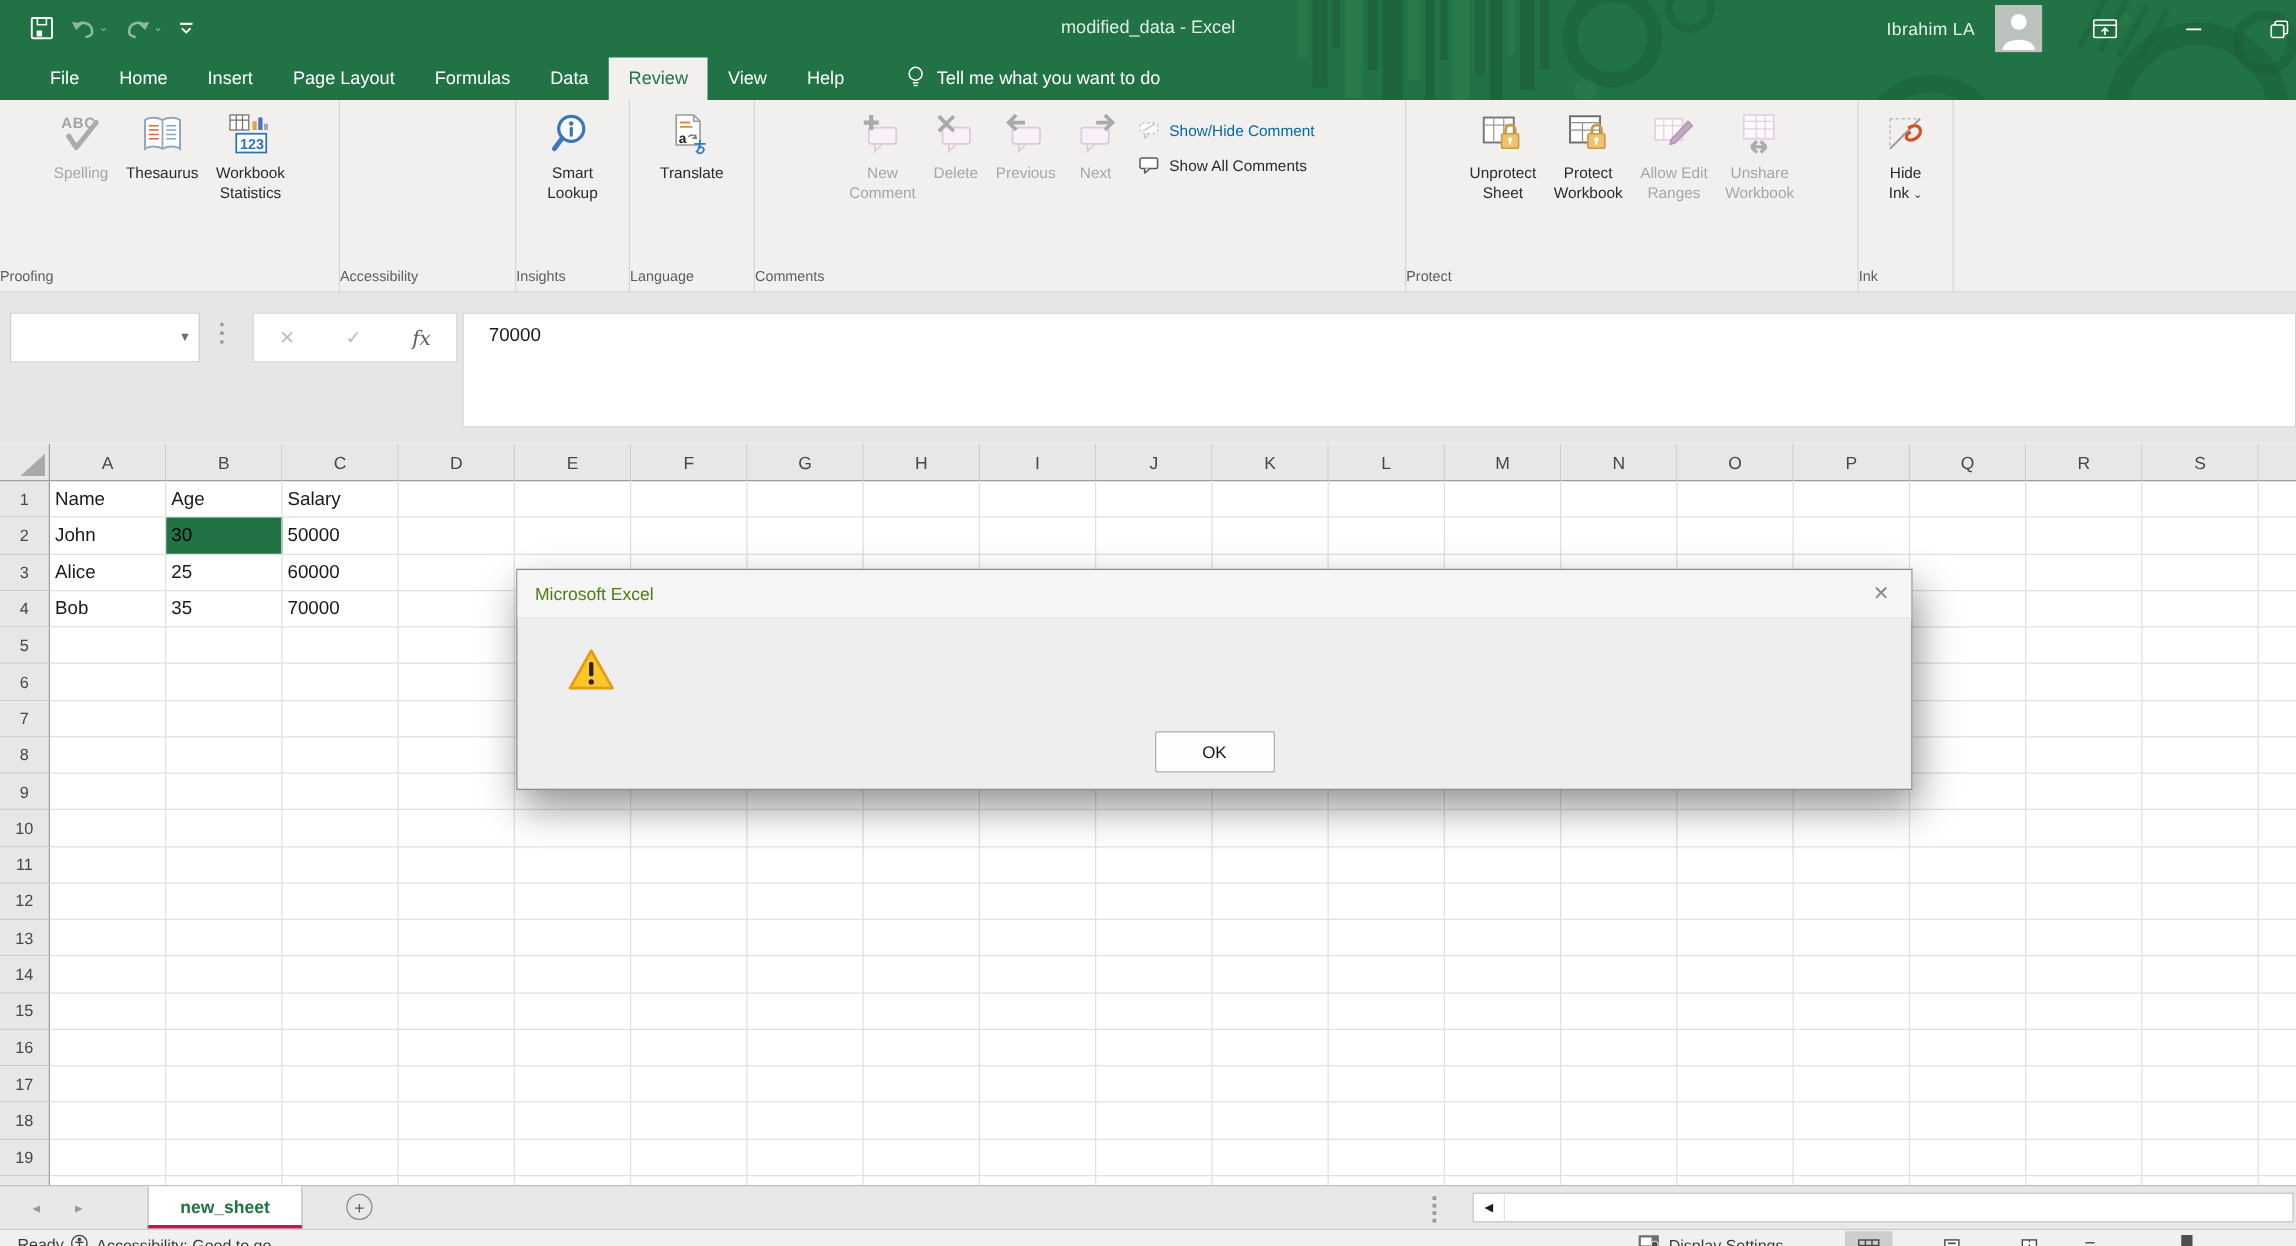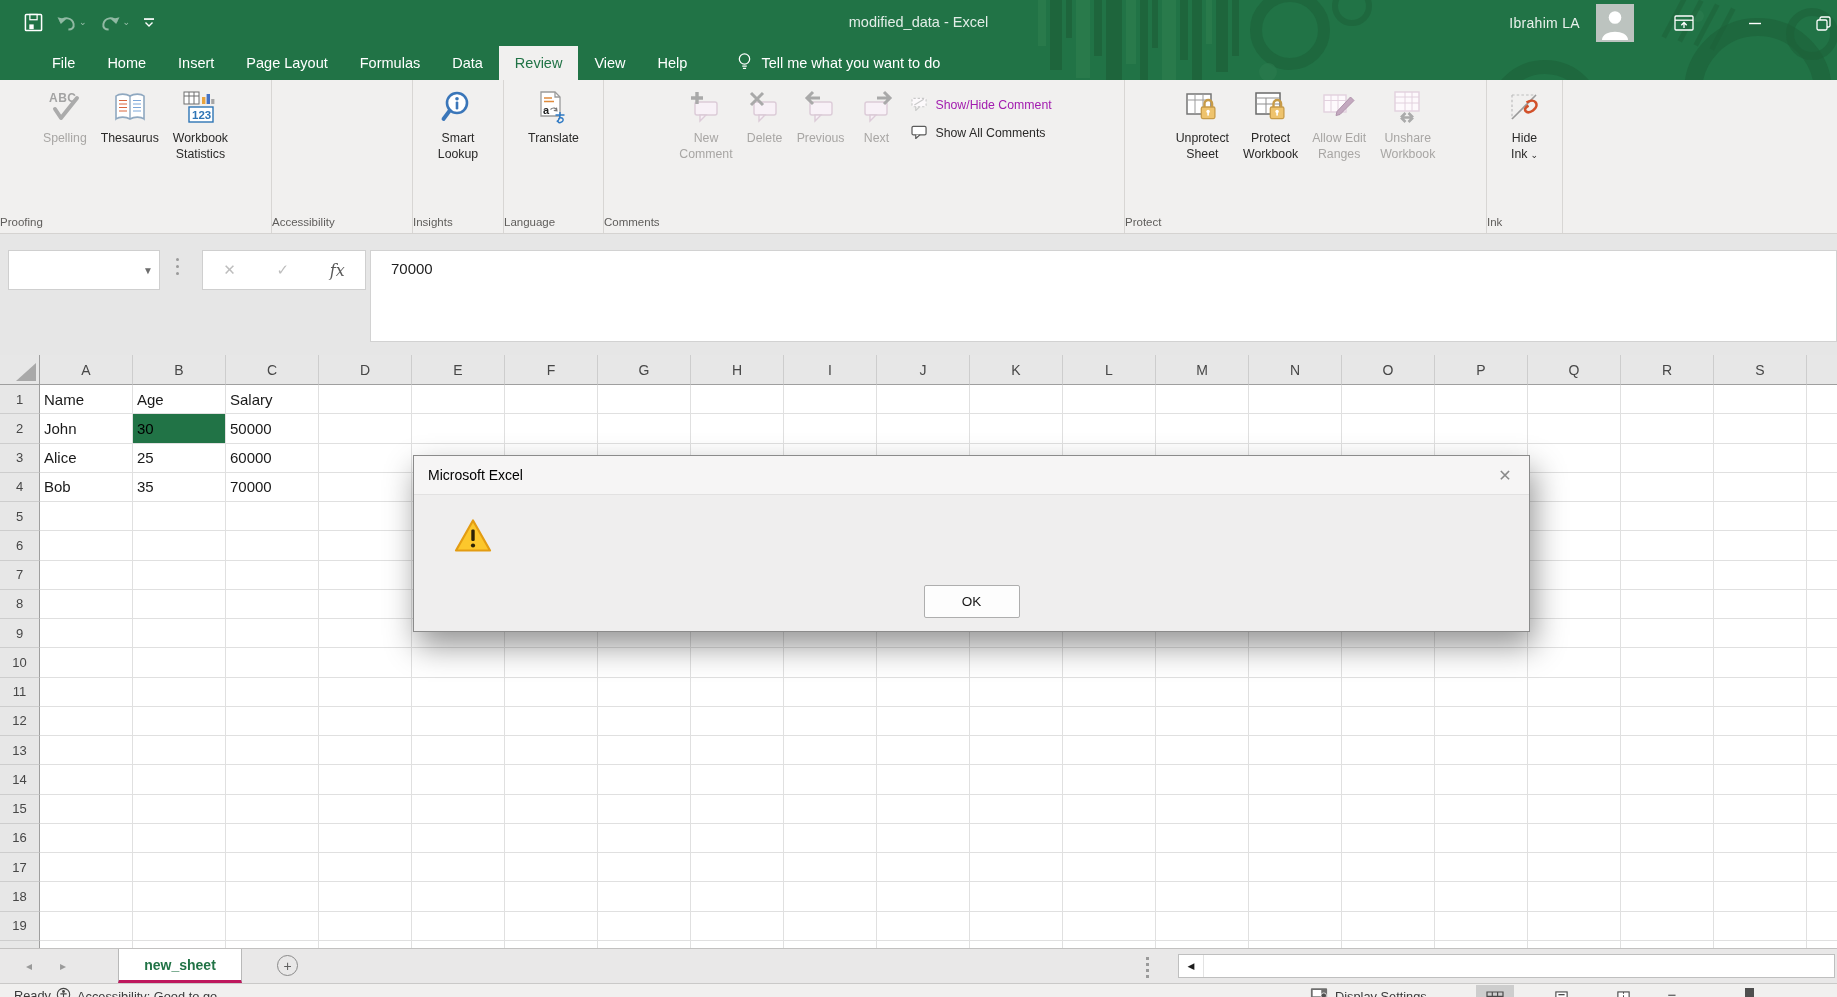--- a/index.html
+++ b/index.html
@@ -15,41 +15,41 @@
   .apptitle{position:absolute;left:0;top:0;width:100%;text-align:center;line-height:44px;
             font-size:14.5px;color:rgba(255,255,255,.87);z-index:1;pointer-events:none;}
   .winctrls{position:absolute;right:6px;top:0;height:46px;display:flex;align-items:center;z-index:3;}
   .username{font-size:14px;color:#e9f1ec;margin-right:16px;letter-spacing:.3px;}
   .avatarbox{width:38px;height:38px;overflow:hidden;}
   .wbtn{display:flex;align-items:center;justify-content:center;height:46px;}
   .wbtn.rdisp{margin-left:40px;}
   .wbtn.minb{margin-left:54px;}
   .wbtn.restb{margin-left:54px;}
 
-  .tabstrip{position:relative;z-index:2;height:34px;display:flex;align-items:stretch;padding-left:36px;}
+  .tabstrip{position:relative;z-index:2;height:34px;display:flex;align-items:stretch;padding-left:24px;}
   .tab{padding:0 16px;line-height:34px;font-size:14.5px;color:#fff;white-space:nowrap;cursor:default;}
   .tab.active{background:#f1f0ef;color:#217346;}
   .tellme{display:flex;align-items:center;gap:9px;margin-left:34px;color:#fff;font-size:14.5px;white-space:nowrap;}
 
   
   .ribbon{position:absolute;left:0;top:80px;width:1837px;height:154px;background:#f1f0ef;
           border-bottom:1px solid #d5d3d1;display:flex;box-sizing:border-box;z-index:1;}
   .rgroup{position:relative;height:100%;border-right:1px solid #d8d6d4;box-sizing:border-box;
           display:flex;justify-content:center;align-items:flex-start;}
   .rgroup-label{position:absolute;bottom:5px;left:0;width:100%;text-align:left;
                 font-size:11.5px;color:#5f5d5b;white-space:nowrap;}
   .rbtn{display:flex;flex-direction:column;align-items:center;padding:8px 7px 0;font-size:12.3px;
         color:#2b2a29;line-height:1.3;text-align:center;white-space:nowrap;}
   .rbtn .ricon{width:36px;height:36px;margin:2px 0 5px;}
   .rbtn.disabled{color:#a8a6a4;}
   .rlbl{height:16px;}
   .chev{font-size:9px;margin-left:3px;color:inherit;}
   .cstack{display:flex;flex-direction:column;justify-content:flex-start;gap:10px;padding:16px 4px 0 10px;}
   .cstack-item{display:flex;align-items:center;gap:7px;font-size:12.3px;color:#2b2a29;white-space:nowrap;}
-  .cstack-item.disabled{color:#a21caf;}
+  .cstack-item.disabled{color:#0369a1;}
 
   
   .frow{position:absolute;left:0;top:234px;width:1837px;height:121px;background:#e6e6e6;}
   .namebox{position:absolute;left:8px;top:16px;width:152px;height:40px;background:#fff;
            border:1px solid #cfcfcf;box-sizing:border-box;display:flex;align-items:center;}
   .namebox .nbval{flex:1;padding-left:8px;font-size:14px;color:#222;}
   .namebox .nbchev{width:22px;text-align:center;color:#6d6d6d;font-size:10px;}
   .vdots{position:absolute;left:176px;top:24px;display:flex;flex-direction:column;gap:4px;}
   .vdots i{width:3px;height:3px;border-radius:50%;background:#9a9a9a;}
   .fxbox{position:absolute;left:202px;top:16px;width:164px;height:40px;background:#fff;
@@ -77,21 +77,21 @@
           font-size:13px;color:#474747;}
   .cell{width:93px;border-right:1px solid #e0e0e0;border-bottom:1px solid #e0e0e0;box-sizing:border-box;
         display:flex;align-items:center;padding-left:4px;font-size:15px;color:#191919;overflow:hidden;}
   .cell.partial{width:30px;border-right:none;}
 
   
   .dialog{position:absolute;left:413px;top:455px;width:1117px;height:177px;background:#efeeee;
           border:1px solid #8b8b8b;box-sizing:border-box;z-index:50;
           box-shadow:4px 14px 30px rgba(0,0,0,.42);}
   .dlg-title{position:relative;height:38px;background:#f6f5f5;border-bottom:1px solid #e2e1e1;}
-  .dlg-title .ttext{line-height:38px;padding-left:14px;font-size:14px;color:#000000;}
+  .dlg-title .ttext{line-height:38px;padding-left:14px;font-size:14px;color:#4d7c0f;}
   .dlg-close{position:absolute;right:0;top:0;width:48px;height:38px;display:flex;align-items:center;
              justify-content:center;color:#8a8a8a;font-size:16px;}
   .dlg-icon{position:absolute;left:40px;top:62px;}
   .dlg-msg{position:absolute;left:91px;top:87px;right:14px;font-size:14.2px;color:#101010;line-height:1.35;}
   .dlg-ok{position:absolute;left:50%;top:129px;transform:translateX(-50%);width:96px;height:33px;
           background:#fdfdfd;border:1px solid #aeaeae;border-radius:2px;box-sizing:border-box;
           display:flex;align-items:center;justify-content:center;font-size:13.5px;color:#151515;}
 
   
   .sheetbar{position:absolute;left:0;top:948px;width:1837px;height:35px;background:#e9e8e8;

